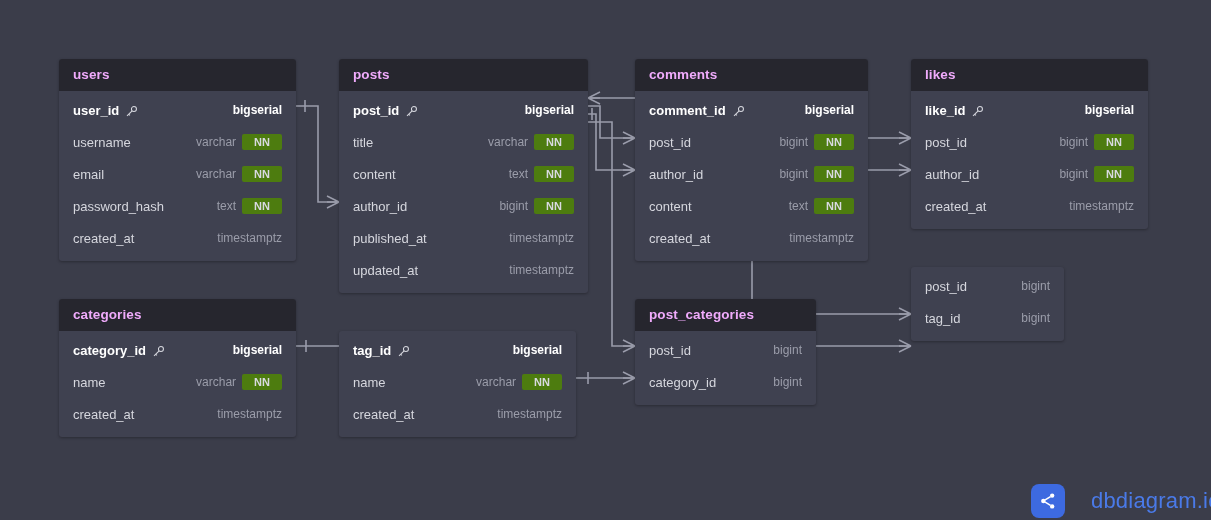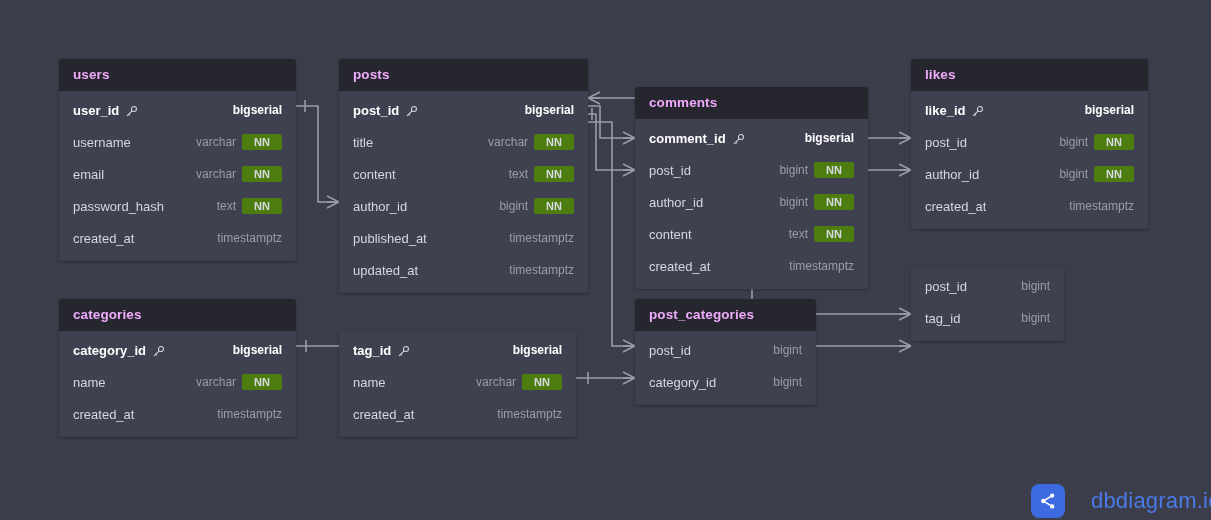--- a/index.html
+++ b/index.html
@@ -316,21 +316,21 @@
           <div class="field-row">
             <div class="field-name">
               <span>updated_at</span>
             </div>
             <div class="field-right">
               <span class="field-type">timestamptz</span>
             </div>
           </div>
         </div>
       </div>
-      <div class="table-card" style="left: 635px; top: 59px; width: 233px; margin-top: 28px;">
+      <div class="table-card" style="left: 635px; top: 59px; width: 233px;">
         <div class="table-head">comments</div>
         <div class="table-body">
           <div class="field-row pk">
             <div class="field-name">
               <span>comment_id</span>
               <span class="key-icon">
                 <svg width="13" height="13" viewBox="0 0 16 16">
                   <circle cx="11" cy="5" r="3.1" fill="none" stroke="#d6d7de" stroke-width="1.3"></circle>
                   <line x1="8.8" y1="7.2" x2="2.5" y2="13.5" stroke="#d6d7de" stroke-width="1.3"></line>
                   <line x1="4.6" y1="11.4" x2="6.1" y2="12.9" stroke="#d6d7de" stroke-width="1.3"></line>

